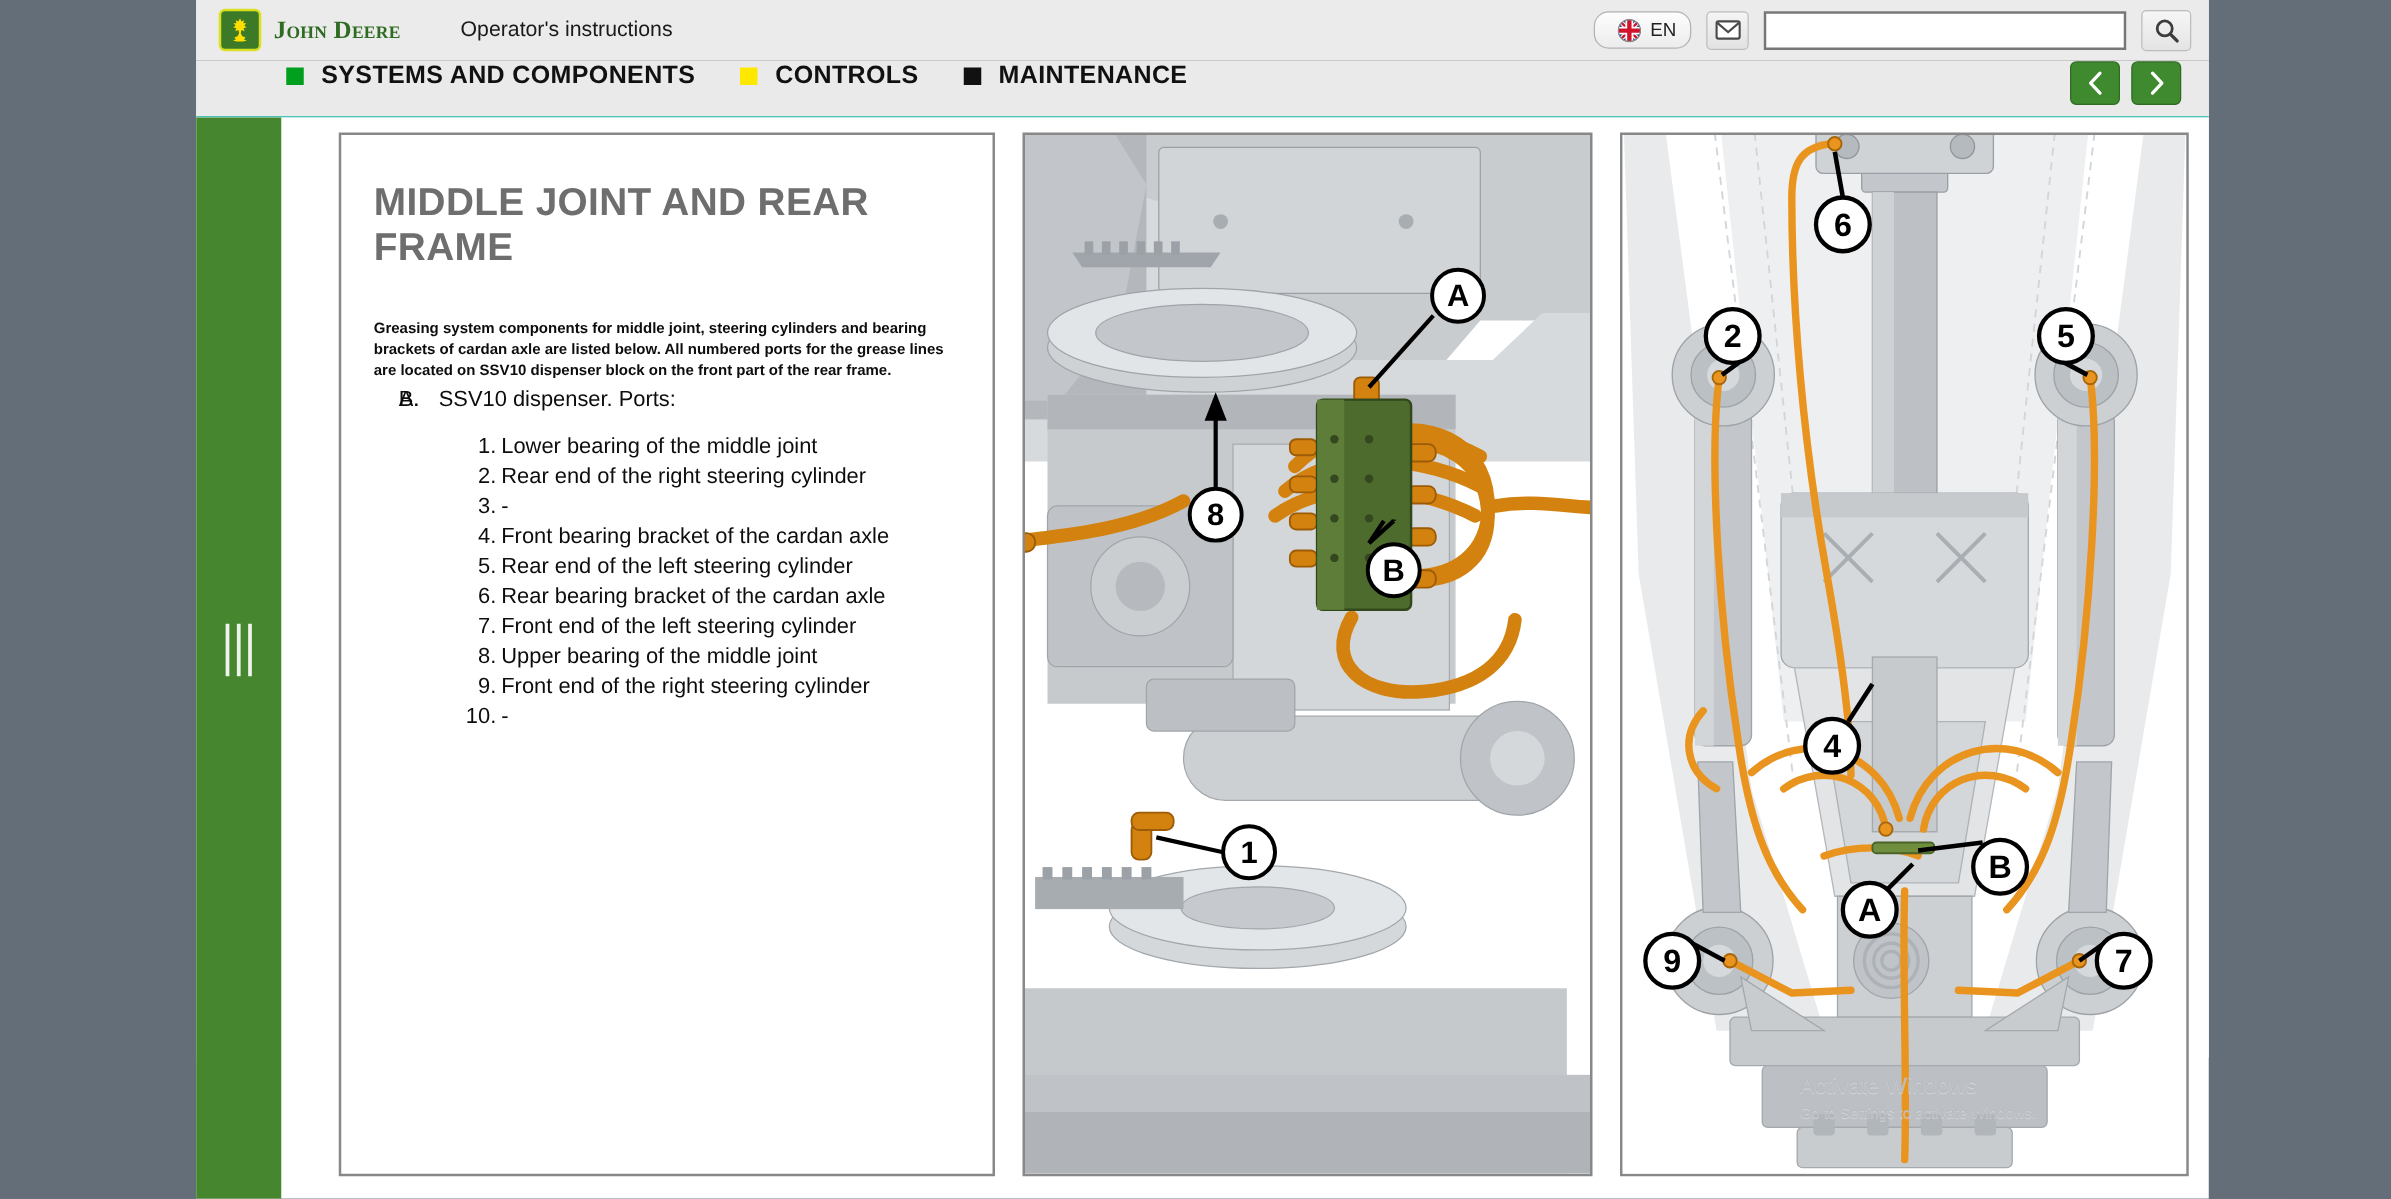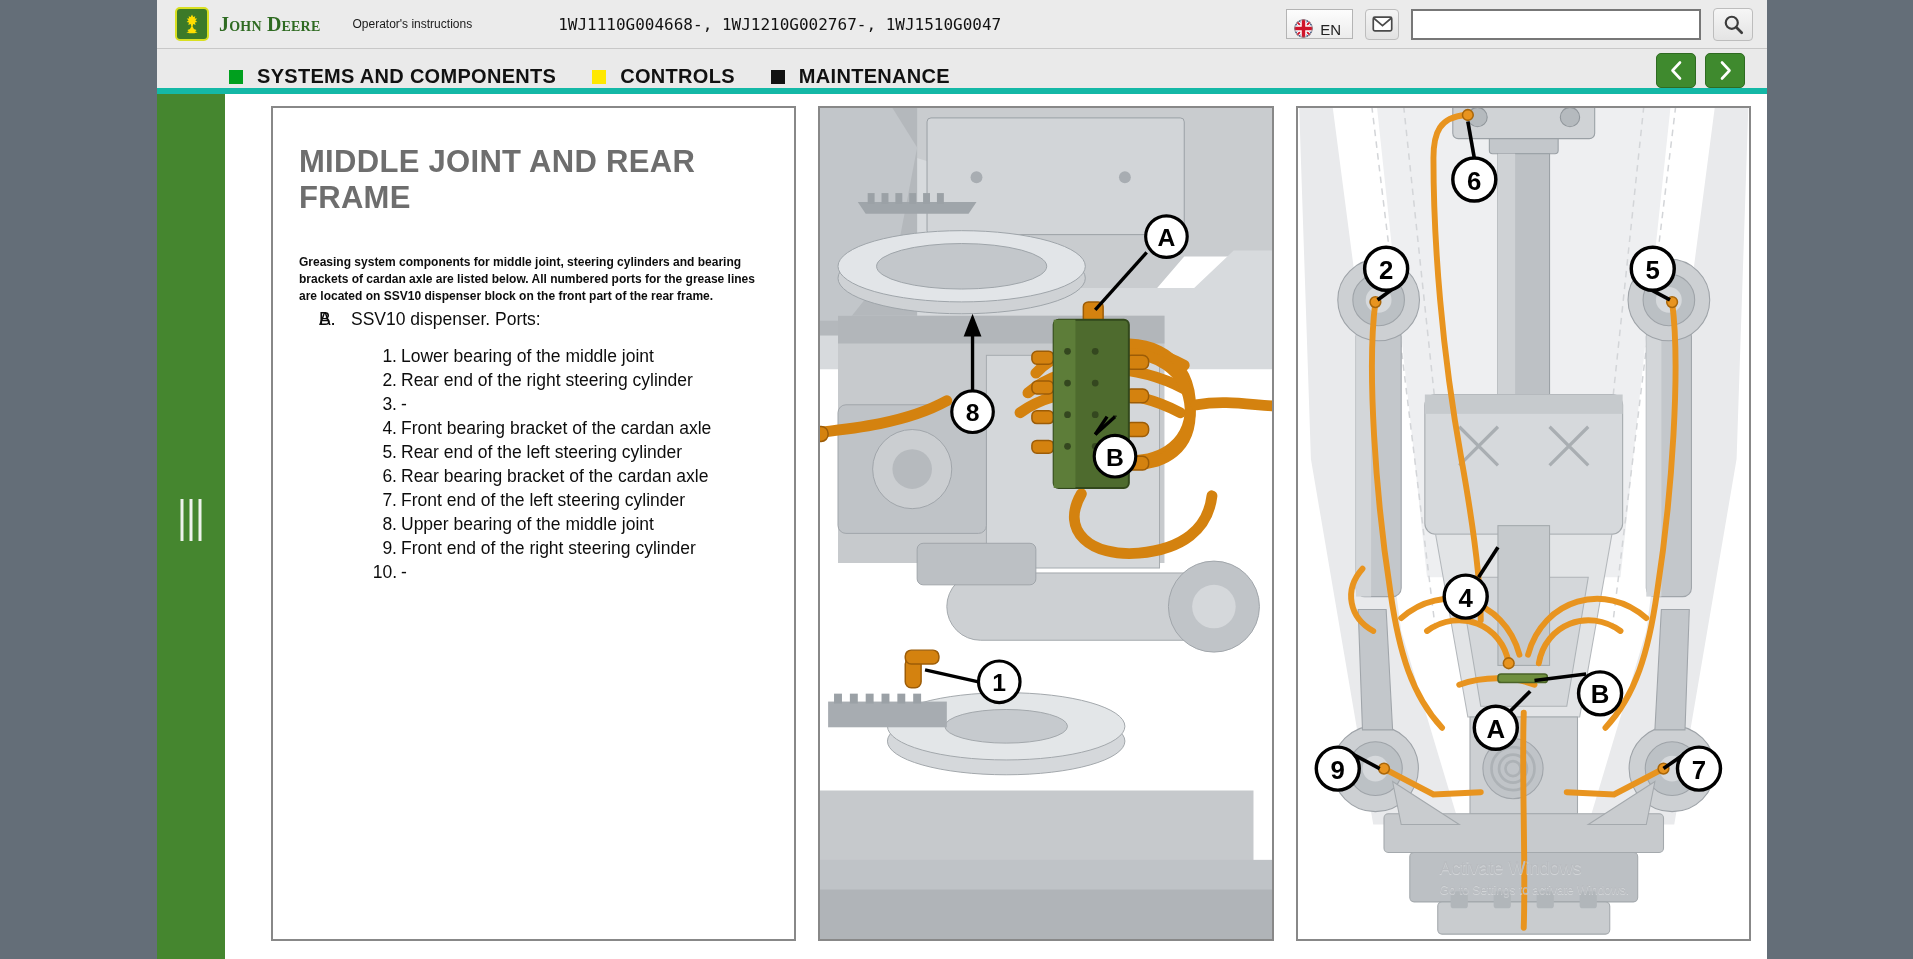--- a/index.html
+++ b/index.html
@@ -32,34 +32,34 @@
     display: flex; align-items: center; justify-content: center;
     flex: none;
   }
   .deer-logo svg { display: block; }
   .brand-text {
     font-size: 20px; letter-spacing: .2px;
     color: #2f6b22; font-weight: bold;
     font-variant: small-caps;
     font-family: "Liberation Serif", serif;
   }
-  .doc-title { margin-left: 32px; font-size: 12px; color: #1a1a1a; white-space: nowrap; }
+  .doc-title { margin-left: 48px; font-size: 17px; color: #1a1a1a; white-space: nowrap; }
   .serials {
     margin-left: 86px; font-size: 16px; color: #111;
     font-family: "DejaVu Sans Mono", monospace;
     white-space: nowrap; overflow: hidden;
     max-width: 560px;
   }
   .hdr-right { margin-left: auto; display: flex; align-items: center; gap: 12px; padding-right: 14px; }
 
   .lang-btn {
-    display: flex; align-items: flex-end; gap: 7px;
-    height: 30px; padding: 0 11px 0 7px;
+    display: flex; align-items: center; gap: 7px;
+    height: 30px; padding: 0 11px 0 18px;
     background: linear-gradient(#fdfdfd,#ececec);
-    border: 1px solid #b4b4b4; border-radius: 0;
+    border: 1px solid #b4b4b4; border-radius: 12px;
     font-size: 15px; color: #222; cursor: pointer;
   }
   .flag-icon { width: 19px; height: 19px; border-radius: 50%; display:block; }
   .mail-btn {
     width: 34px; height: 31px;
     background: linear-gradient(#f4f4f4,#e2e2e2);
     border: 1px solid #bdbdbd; border-radius: 4px;
     display: flex; align-items: center; justify-content: center; cursor: pointer;
   }
   .search-input {
@@ -71,22 +71,22 @@
   .search-btn {
     width: 40px; height: 33px;
     background: linear-gradient(#f6f6f6,#e4e4e4);
     border: 1px solid #bdbdbd; border-radius: 4px;
     display: flex; align-items: center; justify-content: center; cursor: pointer;
   }
 
   
   .navbar {
     position: relative; height: 45px; width: 100%;
-    background: #eaeaea; border-bottom: 6px solid #14b8a6;
-    display: flex; align-items: flex-end;
+    background: #eaeaea; border-bottom: 1px solid #14b8a6;
+    display: flex; align-items: flex-start;
   }
   .nav-items { display: flex; align-items: center; padding-left: 72px; gap: 36px; }
   .nav-item {
     display: flex; align-items: center; gap: 14px;
     font-size: 20px; font-weight: bold; color: #111;
     letter-spacing: .3px; cursor: pointer; white-space: nowrap;
   }
   .nav-swatch { width: 14px; height: 14px; flex: none; display: inline-block; }
   .nav-arrows { margin-left: auto; display: flex; gap: 9px; padding-right: 22px; }
   .arrow-btn {
@@ -177,21 +177,20 @@
             <path d="M12 2.6 13.2 5.1 15.3 4.2 14.7 6.5 17.1 6.6 15.4 8.4 17.3 10 14.9 10.4
                      15.6 12.9 13.2 11.9 12.6 14.6 13.9 16.9 16.5 17.9 15.1 19.6 17.6 20.3
                      14.4 21.2 9.4 21.2 6.3 20.3 8.8 19.6 7.4 17.9 10 16.9 11.3 14.6 10.7 11.9
                      8.3 12.9 9 10.4 6.6 10 8.5 8.4 6.8 6.6 9.2 6.5 8.6 4.2 10.7 5.1Z" fill="#ffde00"></path>
           </svg>
         </div>
         <div class="brand-text">John Deere</div>
       </div>
 
       <div class="doc-title">Operator's instructions</div>
-      <div class="serials">1WJ1110G004668-, 1WJ1210G002767-, 1WJ1510G0047</div>
 
       <div class="hdr-right">
         <div class="lang-btn">
           <svg class="flag-icon" viewBox="0 0 60 60">
             <defs>
                 <clipPath id="fc">
                   <circle cx="30" cy="30" r="29"></circle>
                 </clipPath>
               </defs>
             <g clip-path="url(#fc)">

